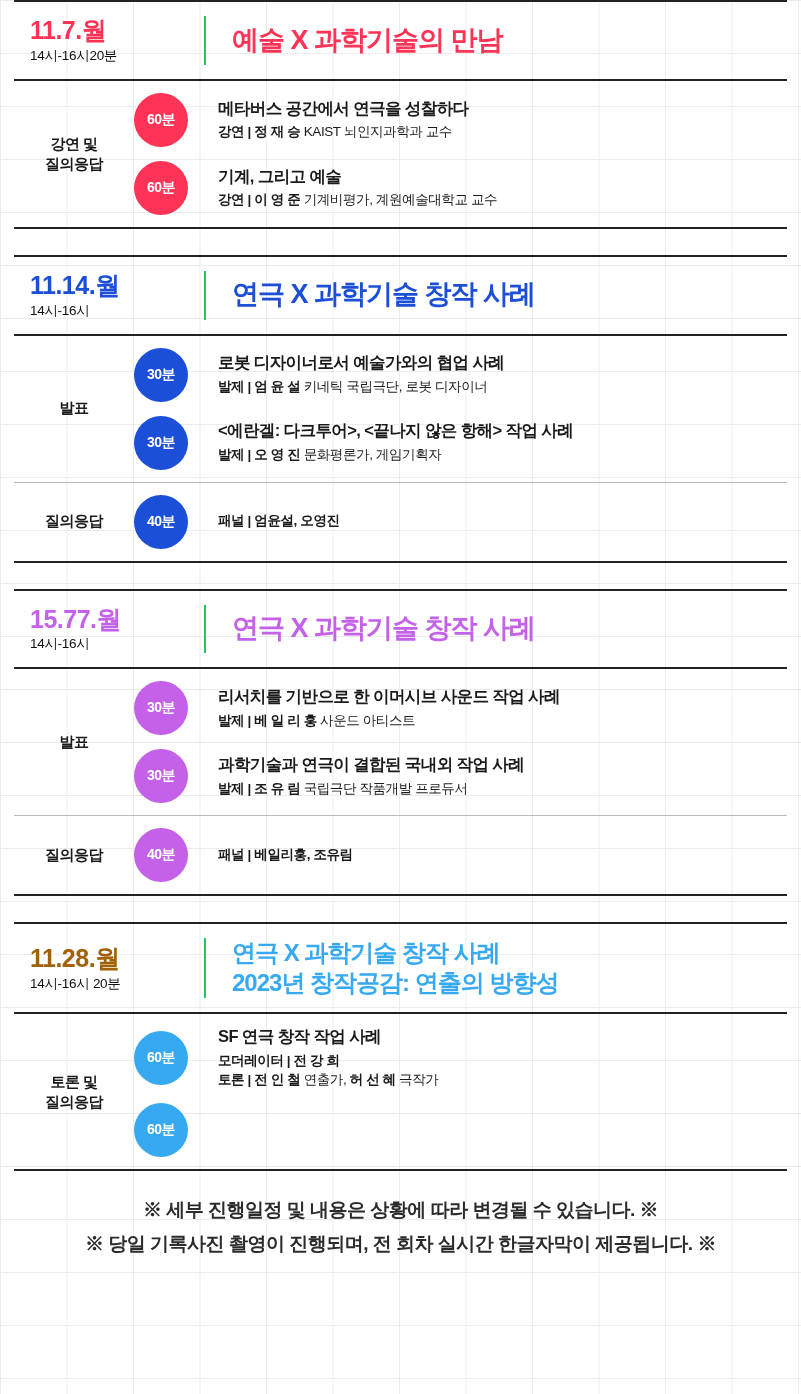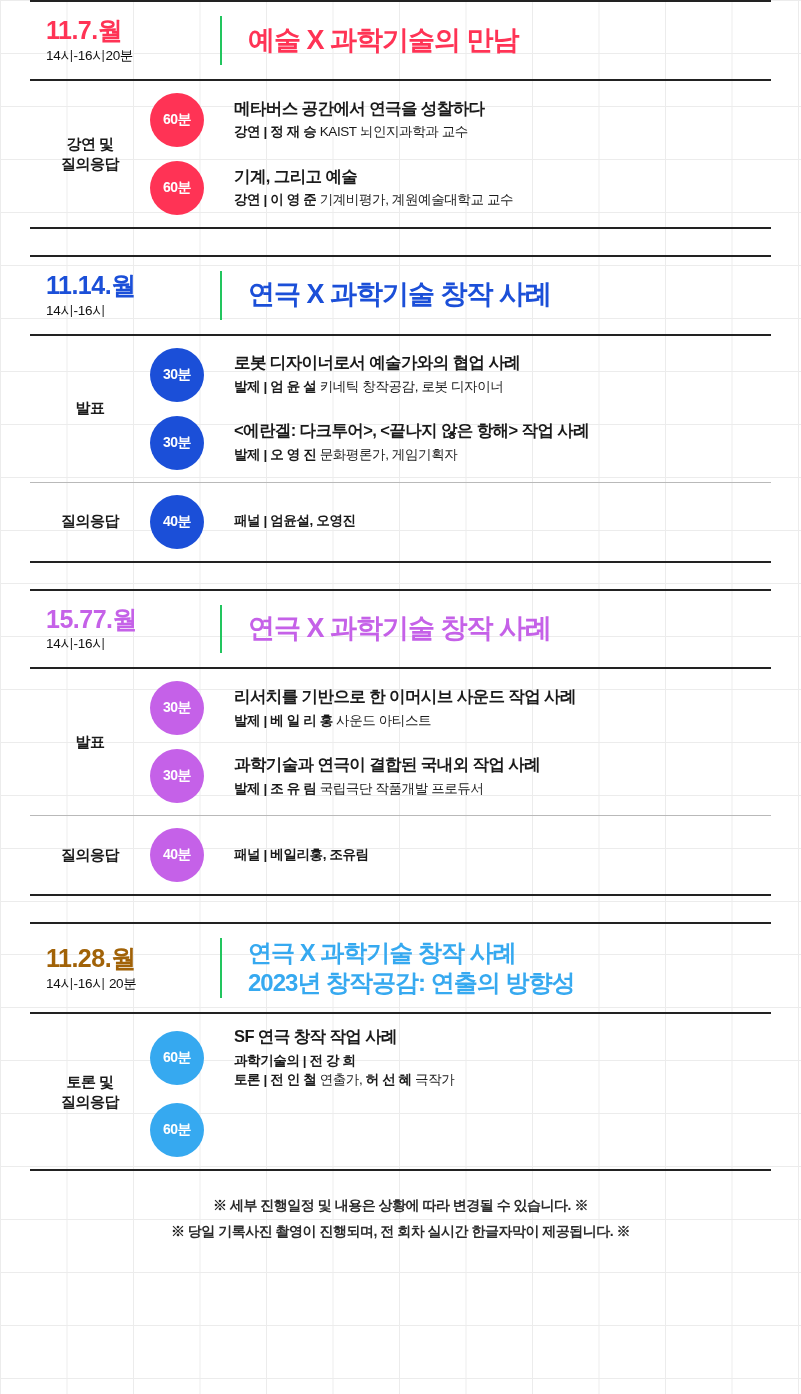--- a/index.html
+++ b/index.html
@@ -22,21 +22,21 @@
     width: 801px; height: 1394px;
     background-image:
       linear-gradient(to right, #ececec 1px, transparent 1px),
       linear-gradient(to bottom, #ececec 1px, transparent 1px);
     background-size: 66.5px 53px;
     z-index: 0;
   }
   .page {
     position: relative;
     z-index: 1;
-    padding: 0 30px;
+    padding: 0 14px;
   }
 
   
   .session {
     margin-bottom: 26px;
   }
   .session-head {
     display: flex;
     align-items: center;
     border-top: 2px solid #222;
@@ -145,21 +145,21 @@
     flex: 0 0 auto;
   }
 
   
   .footer {
     margin-top: 22px;
     text-align: center;
   }
   .footer p {
     margin: 0 0 8px 0;
-    font-size: 14px;
+    font-size: 19px;
     font-weight: bold;
     letter-spacing: -0.5px;
     color: #2b2b2b;
   }
 </style>
 </head>
 <body>
 
 <div class="grid-bg"></div>
 
@@ -215,21 +215,21 @@
     <div class="rows">
       <div class="row">
         <div class="row-label">발표</div>
         <div class="pairs">
           <div class="pair">
             <div class="badge-wrap">
               <div class="badge" style="background:#1b4fd8">30분</div>
             </div>
             <div class="pair-text">
               <div class="item-title">로봇 디자이너로서 예술가와의 협업 사례</div>
-              <div class="item-sub"><b>발제 |</b> <b>엄 윤 설</b> <span>키네틱 창작공감, 로봇 디자이너</span></div>
+              <div class="item-sub"><b>발제 |</b> <b>엄 윤 설</b> <span>키네틱 국립극단, 로봇 디자이너</span></div>
             </div>
           </div>
           <div class="pair">
             <div class="badge-wrap">
               <div class="badge" style="background:#1b4fd8">30분</div>
             </div>
             <div class="pair-text">
               <div class="item-title">&lt;에란겔: 다크투어&gt;, &lt;끝나지 않은 항해&gt; 작업 사례</div>
               <div class="item-sub"><b>발제 |</b> <b>오 영 진</b> <span>문화평론가, 게임기획자</span></div>
             </div>
@@ -316,21 +316,21 @@
     <div class="rows">
       <div class="row last">
         <div class="row-label">토론 및<br>질의응답</div>
         <div class="pairs">
           <div class="pair">
             <div class="badge-wrap">
               <div class="badge" style="background:#36a9f0">60분</div>
             </div>
             <div class="pair-text">
               <div class="item-title">SF 연극 창작 작업 사례</div>
-              <div class="item-sub"><b>과학기술의 |</b> <b>전 강 희</b></div>
+              <div class="item-sub"><b>모더레이터 |</b> <b>전 강 희</b></div>
               <div class="item-sub"><b>토론 |</b> <b>전 인 철</b> <span>연출가,</span> <b>허 선 혜</b> <span>극작가</span></div>
             </div>
           </div>
           <div class="pair">
             <div class="badge-wrap">
               <div class="badge" style="background:#36a9f0">60분</div>
             </div>
           </div>
         </div>
       </div>

